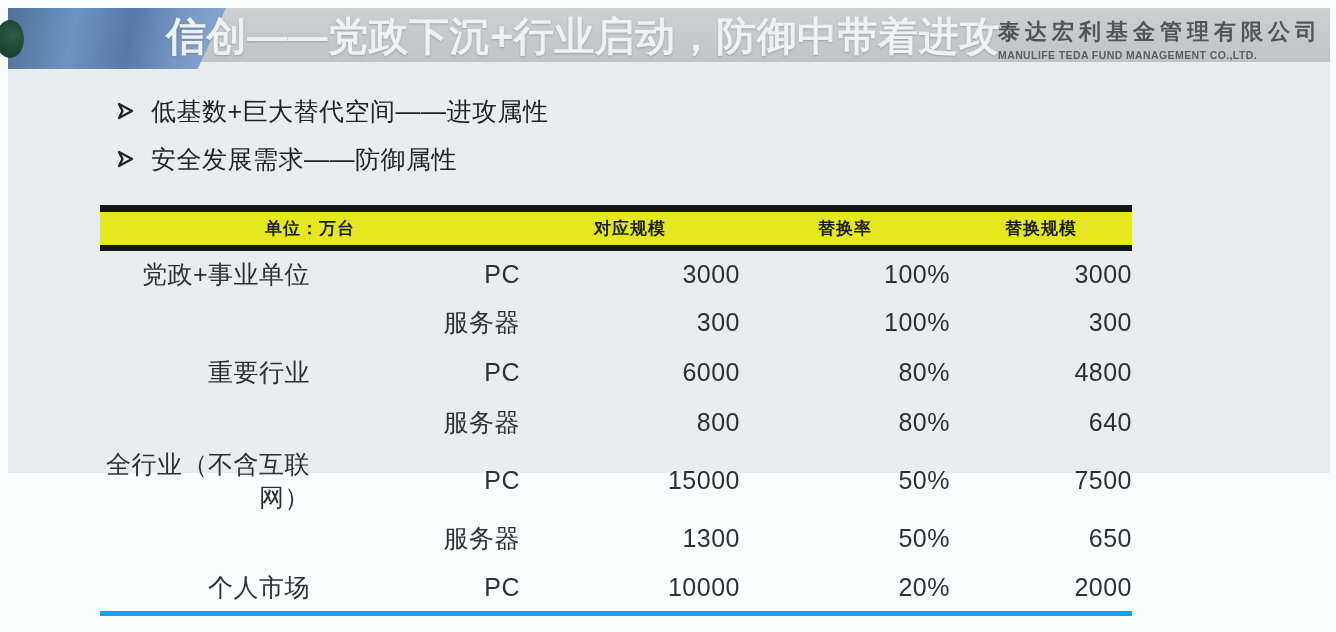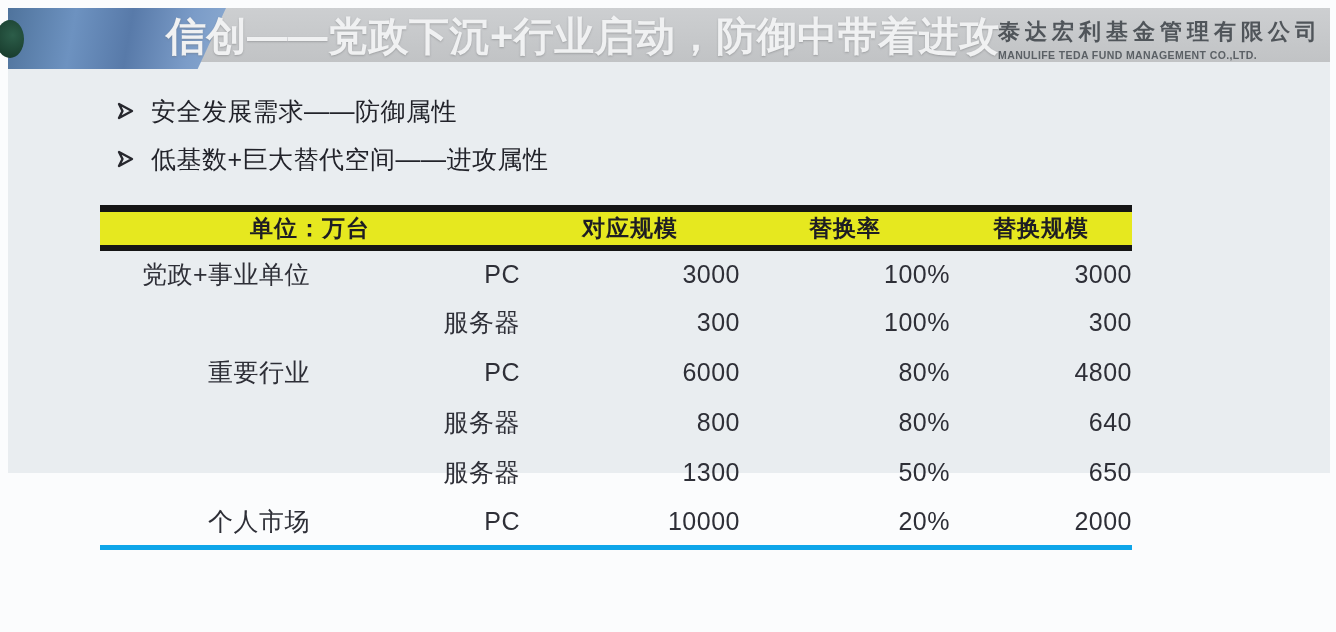--- a/index.html
+++ b/index.html
@@ -60,21 +60,21 @@
   .info-table {
     position:absolute; left:92px; top:197px; width:1032px;
     border-collapse:collapse; table-layout:fixed;
   }
   .info-table thead tr {
     background:#e6e81f;
     border-top:7px solid #151515;
     border-bottom:6px solid #151515;
   }
   .info-table th {
-    height:39px; font-size:23px; font-weight:bold; color:#1d1d23;
+    height:39px; font-size:17px; font-weight:bold; color:#1d1d23;
     letter-spacing:1px;
   }
   .info-table tbody tr { height:50px; }
   .info-table tbody tr:last-child { border-bottom:5px solid #0ea5e9; }
   .info-table td { font-size:25px; color:#2e2f37; letter-spacing:0.5px;text-align:right; }
   .col-category { width:255px; text-align:left; padding-left:6px; }
   .col-device   { width:165px; text-align:left; padding-left:6px; }
   .col-scale    { width:220px; text-align:center; }
   .col-rate     { width:210px; text-align:center; }
   .col-replace  { width:182px; text-align:center; }
@@ -93,27 +93,27 @@
   <div class="logo">
     <div class="logo-cn">泰达宏利基金管理有限公司</div>
     <div class="logo-en">MANULIFE TEDA FUND MANAGEMENT CO.,LTD.</div>
   </div>
 
   <ul class="bullet-list">
     <li class="bullet-item">
       <svg class="arrow-icon" viewBox="0 0 20 20">
         <path d="M3 3 L16 10 L3 17 L6.5 10 Z" fill="none" stroke="#26272d" stroke-width="2.4" stroke-linejoin="round"></path>
       </svg>
-      <span>安全发展需求——防御属性</span>
+      <span>低基数+巨大替代空间——进攻属性</span>
     </li>
     <li class="bullet-item">
       <svg class="arrow-icon" viewBox="0 0 20 20">
         <path d="M3 3 L16 10 L3 17 L6.5 10 Z" fill="none" stroke="#26272d" stroke-width="2.4" stroke-linejoin="round"></path>
       </svg>
-      <span>低基数+巨大替代空间——进攻属性</span>
+      <span>安全发展需求——防御属性</span>
     </li>
   </ul>
 
   <table class="info-table">
     <thead>
       <tr>
         <th class="col-unit" colspan="2">单位：万台</th>
         <th class="col-scale">对应规模</th>
         <th class="col-rate">替换率</th>
         <th class="col-replace">替换规模</th>
@@ -142,20 +142,27 @@
         <td class="col-replace">4800</td>
       </tr>
       <tr>
         <td class="col-category"></td>
         <td class="col-device">服务器</td>
         <td class="col-scale">800</td>
         <td class="col-rate">80%</td>
         <td class="col-replace">640</td>
       </tr>
       <tr>
+        <td class="col-category">全行业（不含互联网）</td>
+        <td class="col-device">PC</td>
+        <td class="col-scale">15000</td>
+        <td class="col-rate">50%</td>
+        <td class="col-replace">7500</td>
+      </tr>
+      <tr>
         <td class="col-category"></td>
         <td class="col-device">服务器</td>
         <td class="col-scale">1300</td>
         <td class="col-rate">50%</td>
         <td class="col-replace">650</td>
       </tr>
       <tr>
         <td class="col-category">个人市场</td>
         <td class="col-device">PC</td>
         <td class="col-scale">10000</td>

